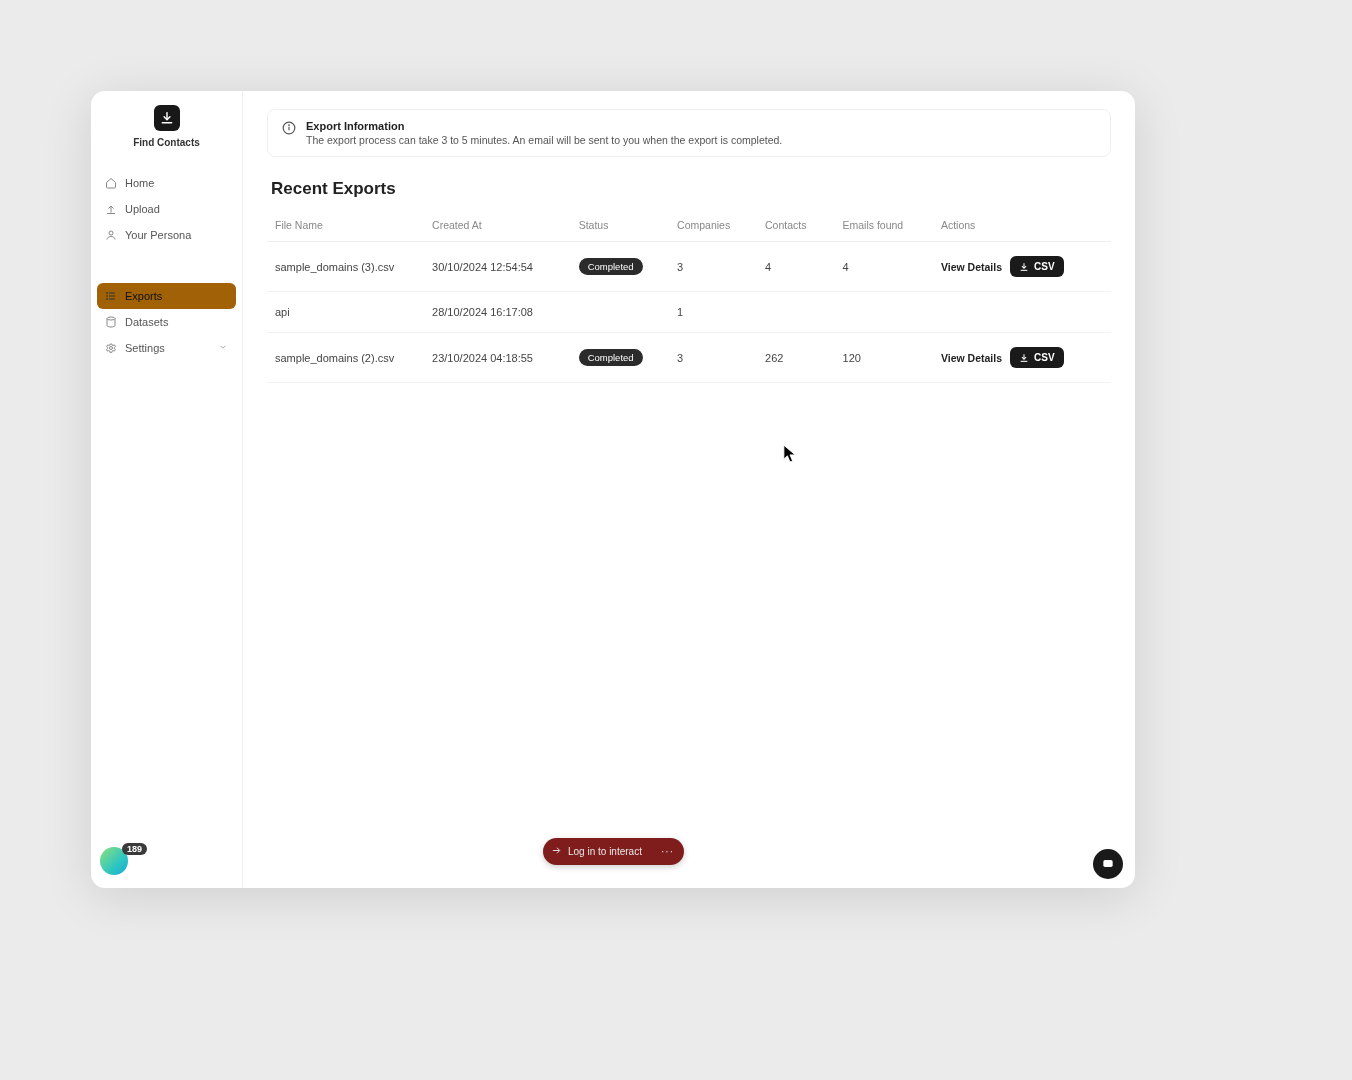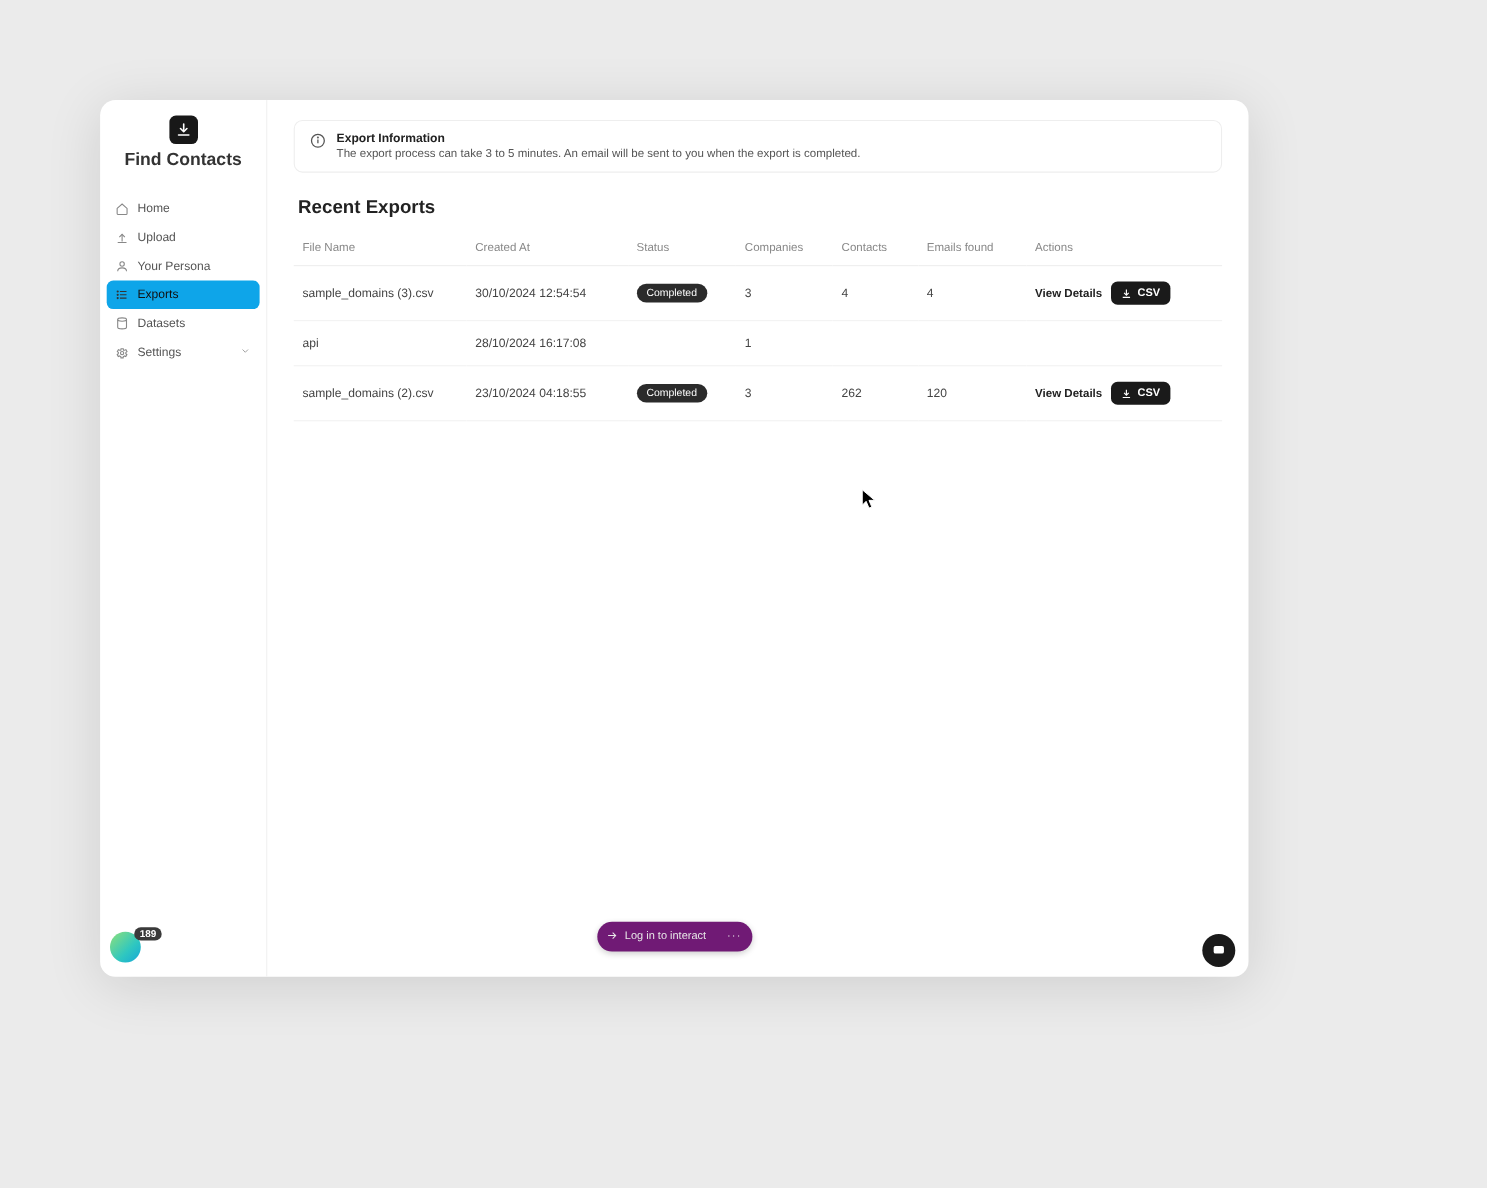--- a/index.html
+++ b/index.html
@@ -41,40 +41,41 @@
   .logo-square {
     width: 26px;
     height: 26px;
     background: #181818;
     border-radius: 6px;
     display: flex;
     align-items: center;
     justify-content: center;
   }
   .app-name {
-    font-size: 16px;
+    font-size: 10px;
     font-weight: 600;
     margin-top: 6px;
     color: #333;
   }
   .nav { display: flex; flex-direction: column; padding: 0 6px; }
   .nav-item {
     display: flex;
     align-items: center;
     gap: 8px;
     font-size: 11px;
     color: #555;
     padding: 7px 8px;
     border-radius: 6px;
     cursor: pointer;
   }
   .nav-item.active {
-    background: #0ea5e9;
+    background: #a16207;
     color: #111;
     font-weight: 500;
+    margin-top: 35px;
   }
   .nav-item .nav-icon { width: 12px; height: 12px; flex: 0 0 12px; display:flex; align-items:center; justify-content:center; }
   .nav-item .chev { margin-left:auto; }
 
   
   .main {
     flex: 1;
     padding: 18px 24px 24px 24px;
     overflow: auto;
   }
@@ -176,21 +177,21 @@
     border-radius: 8px; padding:1px 5px; margin-left:-6px; margin-top:-4px;
     position: relative;
     text-align: center;
   }
 
   
   .login-pill {
     position:absolute;
     left: 543px; top: 838px;
     width: 141px; height: 27px;
-    background: #701a75;
+    background: #7f1d1d;
     border-radius: 999px;
     display:flex; align-items:center;
     color: #e8e8e8;
     font-size: 10px;
     padding: 0 10px 0 8px;
     gap:6px;
     box-shadow: 0 2px 6px rgba(0,0,0,0.2);
   }
   .login-pill .dots { margin-left:auto; letter-spacing:1px; }
 

